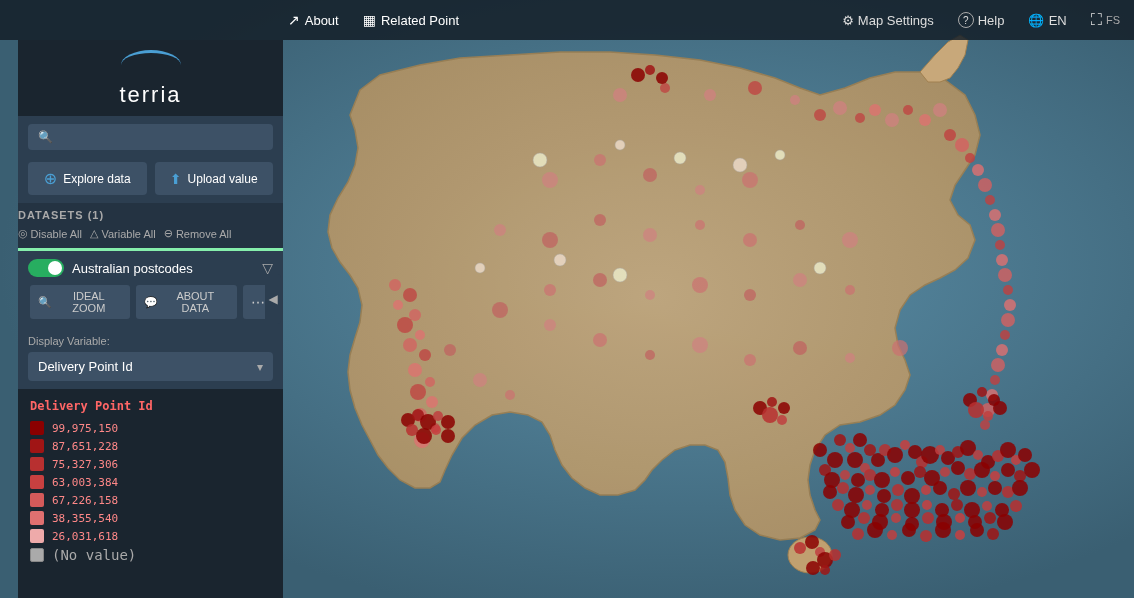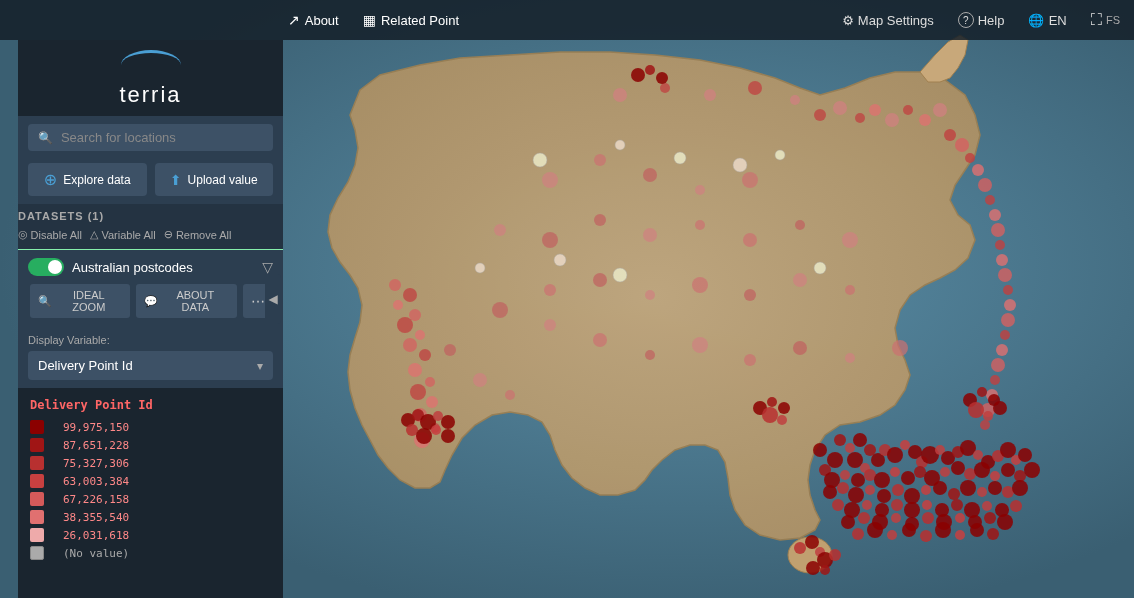--- a/index.html
+++ b/index.html
@@ -187,21 +187,21 @@
       color: #aaa;
       font-size: 11px;
       cursor: pointer;
       padding: 2px 0;
     }
 
     
     #dataset-item {
       padding: 8px 10px;
       background: #2c3e50;
-      border-top: 1px solid #86efac;
+      border-top: 3px solid #86efac;
     }
 
     #dataset-toggle-row {
       display: flex;
       align-items: center;
       gap: 8px;
     }
 
     .toggle-switch {
       width: 36px;
@@ -318,40 +318,40 @@
       color: #ff6666;
       font-size: 12px;
       font-weight: bold;
       margin-bottom: 8px;
       font-family: monospace;
     }
 
     .legend-item {
       display: flex;
       align-items: center;
-      gap: 19px;
+      gap: 8px;
       margin-bottom: 4px;
     }
 
     .legend-swatch {
       width: 14px;
       height: 14px;
       border-radius: 2px;
       flex-shrink: 0;
     }
 
     .legend-value {
       color: #ff8888;
       font-size: 11px;
       font-family: monospace;
     }
 
     .legend-no-value {
       color: #aaa;
-      font-size: 11px;
+      font-size: 14px;
       font-family: monospace;
     }
 
     
     #collapse-handle {
       position: absolute;
       left: 265px;
       top: 50%;
       transform: translateY(-50%);
       width: 16px;
@@ -657,21 +657,20 @@
   <div id="logo-area">
     <div>
       <div id="logo-arc"></div>
       <div id="logo-text">terria</div>
     </div>
   </div>
 
   <div id="search-bar">
     <div id="search-input-wrap">
       <span style="color:#888; font-size:12px;">🔍</span>
-      <input id="search-input" type="text" class="search-input" placeholder="Search for locations" style="">
     </div>
   </div>
 
   <div id="action-buttons">
     <button class="action-btn">
       <span style="font-size:16px; color:#4a9fd4;">⊕</span>
       <span>Explore data</span>
     </button>
     <button class="action-btn">
       <span style="font-size:14px; color:#4a9fd4;">⬆</span>

